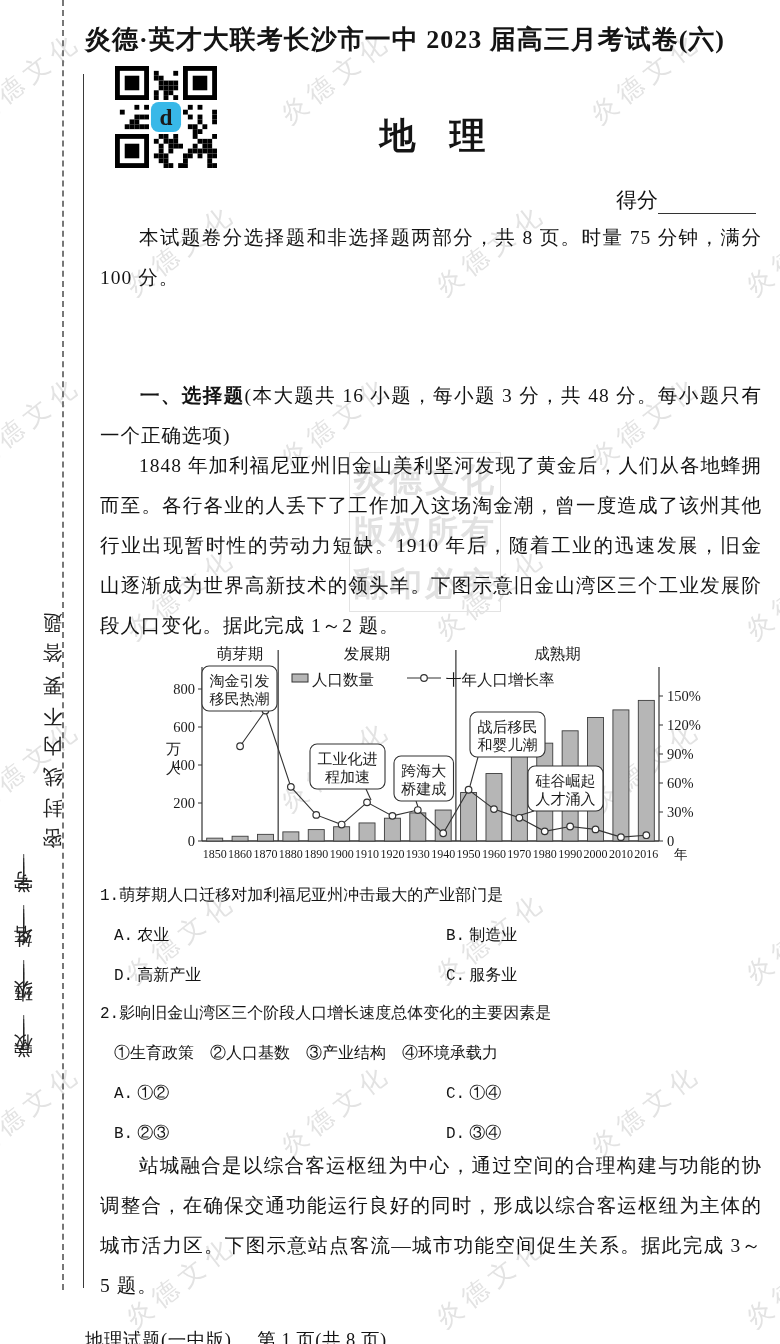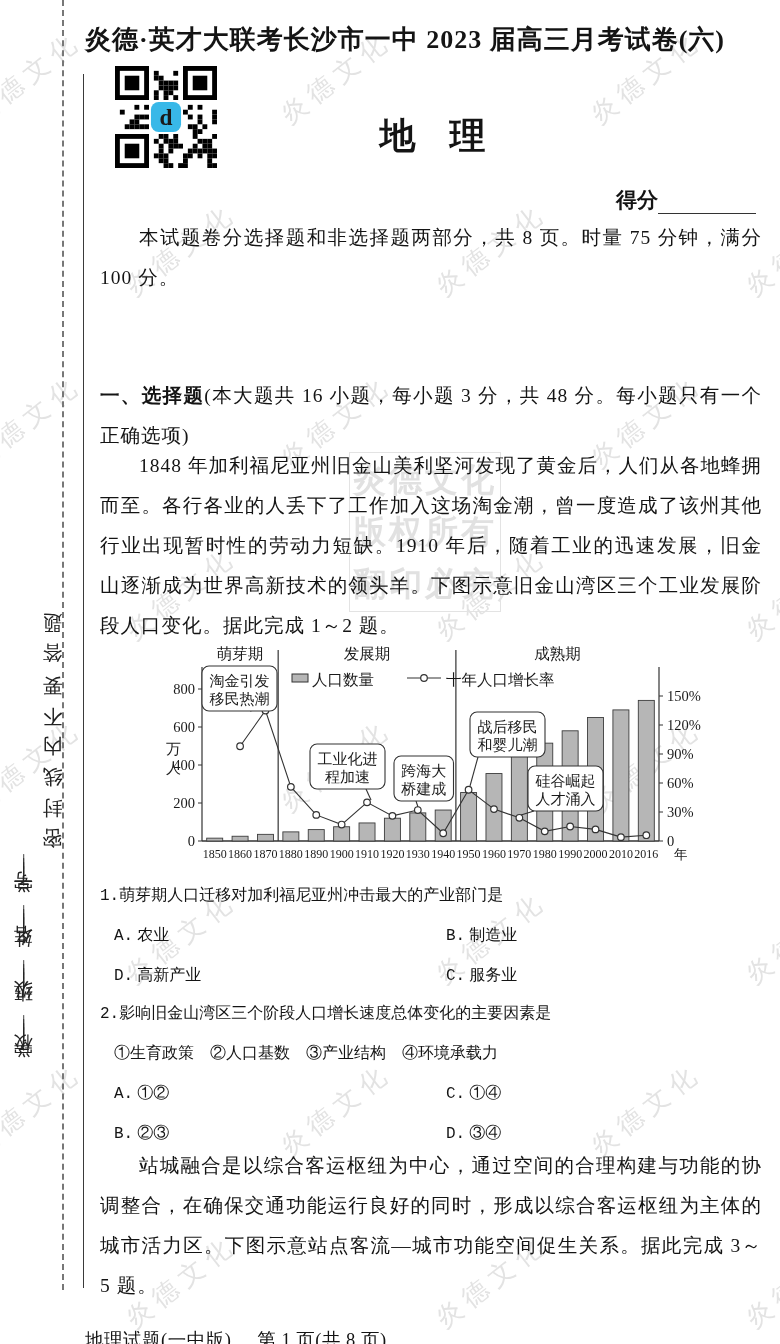--- a/index.html
+++ b/index.html
@@ -54,32 +54,32 @@
     text-align:left; font-size:26px; font-weight:bold; letter-spacing:1px;
     z-index:2;
   }
   .qr { position:absolute; left:115px; top:66px; width:102px; height:102px; z-index:2; }
   .subject {
     position:absolute; left:85px; top:92px; width:695px;
     text-align:center; font-size:36px; font-weight:bold; letter-spacing:34px; text-indent:34px;
     z-index:2;
     margin-top:20px;
   }
-  .score-line { position:absolute; left:616px; top:186px; z-index:2; font-size:21px; font-weight:bold;text-align:right; }
+  .score-line { position:absolute; left:616px; top:186px; z-index:2; font-size:21px; font-weight:normal;text-align:right; }
   .score-blank { display:inline-block; width:98px; height:22px; border-bottom:1.5px solid #333; vertical-align:bottom; }
   
   .tblock { position:absolute; left:100px; width:662px; z-index:2;
     font-size:19.5px; line-height:40px; letter-spacing:1px; text-align:justify; }
   .indent { text-indent:2em; }
   .intro   { top:218px; }
   .section-title { top:312px; text-align:center; font-size:22px; font-weight:bold; }
   .section-title .vol { margin-right:14px; }
   .section-title .scr { font-weight:normal; font-size:19.5px; }
   .block-head { top:376px; }
-  .block-head b { letter-spacing:1px; }
+  .block-head b { letter-spacing:1px;margin-left:40px; }
   .passage1 { top:446px; }
   .chart { position:absolute; left:152px; top:644px; width:558px; height:228px; z-index:2; }
   .question { position:absolute; left:100px; width:662px; z-index:2; font-size:16px; line-height:40px;font-family:Liberation Mono, monospace; }
   .q1 { top:876px; } .q2 { top:994px; }
   .q-sub { padding-left:14px; }
   .options { display:grid; grid-template-columns:332px 1fr; padding-left:14px; }
   .opt .ol { margin-right:4px; }
   .passage2 { top:1146px; }
   .footer {
     position:absolute; left:85px; top:1327px; width:695px; z-index:2;

